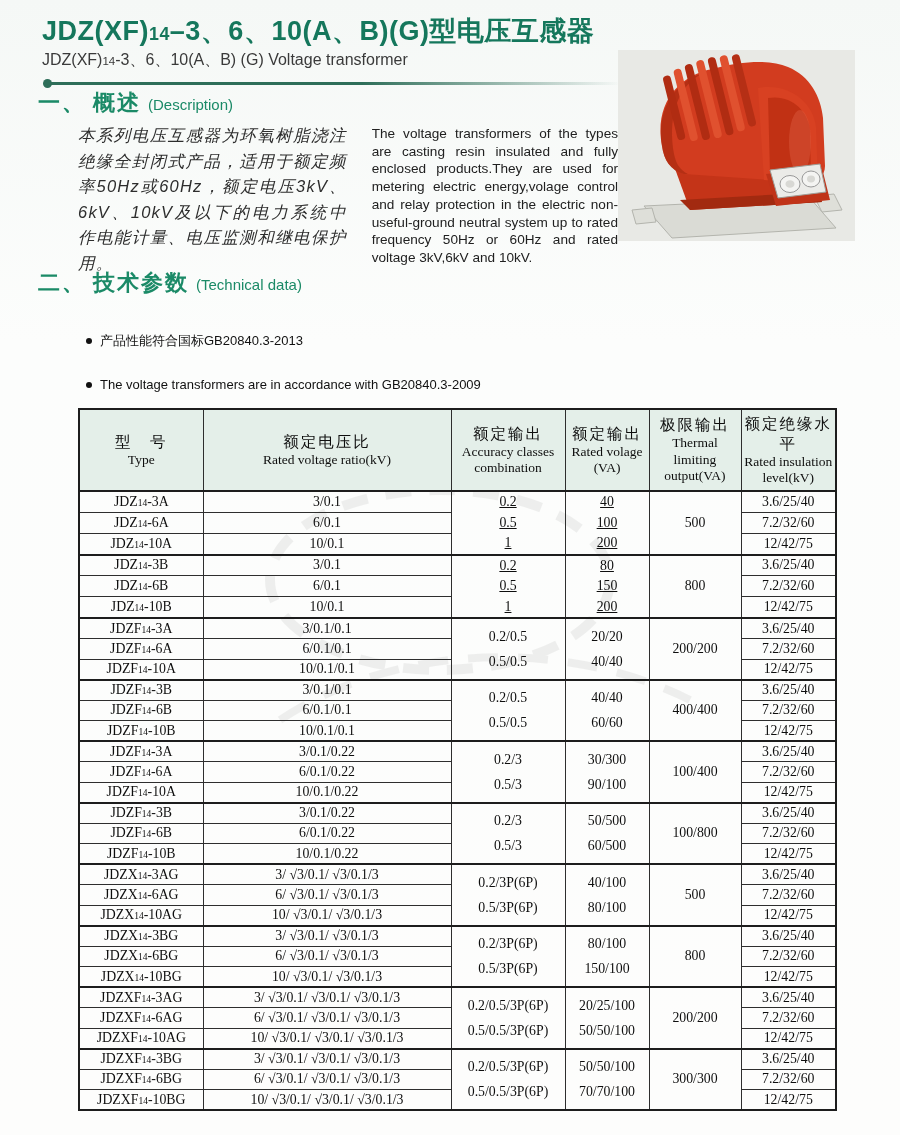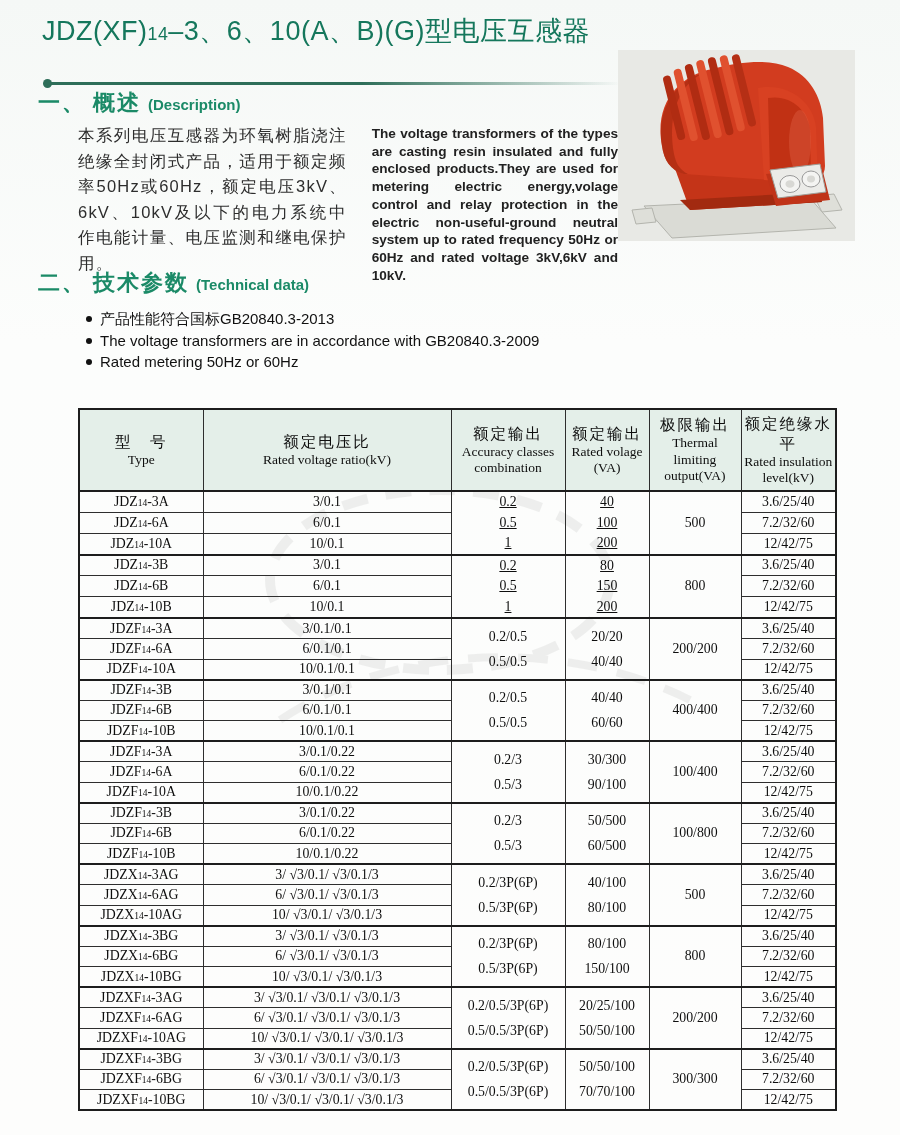--- a/index.html
+++ b/index.html
@@ -3,40 +3,40 @@
 <meta charset="utf-8">
 <style>
   html,body{margin:0;padding:0;}
   .page{
     position:relative;width:900px;height:1135px;margin:0 auto;
     background:linear-gradient(180deg,#f5f8f6 0%,#fcfdfc 30%,#fdfdfc 100%);
     font-family:"Liberation Sans","DejaVu Sans",sans-serif;
     overflow:hidden;color:#222;
   }
   
-  .title{position:absolute;left:42px;top:13px;font-size:27px;font-weight:normal;color:#15775c;letter-spacing:.5px;white-space:nowrap;}
+  .title{position:absolute;left:42px;top:13px;font-size:27px;font-weight:bold;color:#15775c;letter-spacing:.5px;white-space:nowrap;}
   .title .subn{font-size:.66em;}
   .subtitle{position:absolute;left:42px;top:50px;font-size:16px;color:#3a3a3a;white-space:nowrap;}
   .subtitle .subn{font-size:.72em;}
   .rule{position:absolute;left:46px;top:82px;width:575px;height:3px;
     background:linear-gradient(90deg,#2e6e59 0%,#2e6e59 55%,rgba(46,110,89,0) 100%);}
   .rule::before{content:"";position:absolute;left:-3px;top:-3px;width:9px;height:9px;border-radius:50%;background:#2e6e59;}
   
   .sec-head{position:absolute;display:flex;align-items:baseline;gap:7px;color:#1b8a67;}
   .sec-head .num,.sec-head .zh{font-size:22px;font-weight:bold;letter-spacing:2px;}
-  .sec-head .en{font-size:15px;font-weight:bold;}
+  .sec-head .en{font-size:15px;font-weight:normal;}
   
   .desc{position:absolute;left:78px;top:123px;width:540px;display:flex;gap:9px;}
-  .desc .zh-p{width:277px;margin:0;font-size:16.5px;line-height:25.5px;letter-spacing:1.2px;text-align:justify;color:#2d2d2d;font-weight:500;}
-  .desc .en-p{width:254px;margin:2px 0 0 16px;font-size:13.6px;line-height:17.7px;text-align:justify;color:#212121;font-weight:bold;}
+  .desc .zh-p{width:277px;margin:0;font-size:16.5px;line-height:25.5px;letter-spacing:1.2px;text-align:justify;color:#2d2d2d;font-weight:500;font-style:italic;}
+  .desc .en-p{width:254px;margin:2px 0 0 16px;font-size:13.6px;line-height:17.7px;text-align:justify;color:#212121;}
   
   .photo{position:absolute;left:618px;top:50px;width:237px;height:191px;background:#e8e9e5;}
   
   .bullets{position:absolute;left:84px;top:308px;margin:0;padding:0;list-style:none;}
-  .bullets li{position:relative;padding-left:16px;font-size:15px;line-height:21.5px;color:#111;}
+  .bullets li{position:relative;padding-left:16px;font-size:13px;line-height:21.5px;color:#111;margin-top:22px;}
   .bullets li::before{content:"";position:absolute;left:2px;top:8px;width:6px;height:6px;border-radius:50%;background:#111;}
   
   .tt-wrap{position:absolute;left:78px;top:408px;}
   table.tt{border-collapse:collapse;table-layout:fixed;width:757px;
     font-family:"Liberation Serif","DejaVu Serif",serif;background:transparent;border:2px solid #1d1d1d;}
   .tt th,.tt td{border:1px solid #2e2e2e;text-align:center;vertical-align:middle;padding:0;}
   .tt thead tr{height:82px;}
   .tt thead th{background:#e4efe9;font-weight:normal;color:#0e0e0e;}
   .tt .hzh{font-size:15.5px;letter-spacing:2px;line-height:20px;}
   .tt .hen{font-size:13.5px;line-height:16.5px;padding:0 2px;}
@@ -48,20 +48,21 @@
   .l2 div{line-height:25px;}
   
   .wm{position:absolute;left:240px;top:460px;width:470px;height:300px;opacity:.10;pointer-events:none;}
 </style>
 </head>
 <body>
 
 <div class="page">
 
   <div class="title"><span>JDZ(XF)</span><span class="subn">14</span><span>–3、6、10(A、B)(G)型电压互感器</span></div>
+  <div class="subtitle"><span>JDZ(XF)</span><span class="subn">14</span><span>-3、6、10(A、B) (G) Voltage transformer</span></div>
   <div class="rule"></div>
 
   <div class="photo">
     <svg width="237" height="191" viewBox="0 0 237 191">
       <rect width="237" height="191" fill="#e8e9e5"></rect>
 
       <polygon points="26,156 192,148 218,178 54,188" fill="#dadbd5" stroke="#b3b4ad" stroke-width="1"></polygon>
       <polygon points="14,160 34,158 38,172 18,174" fill="#dedfd9" stroke="#b3b4ad" stroke-width="1"></polygon>
       <polygon points="196,146 216,144 224,160 204,162" fill="#dedfd9" stroke="#b3b4ad" stroke-width="1"></polygon>
 

